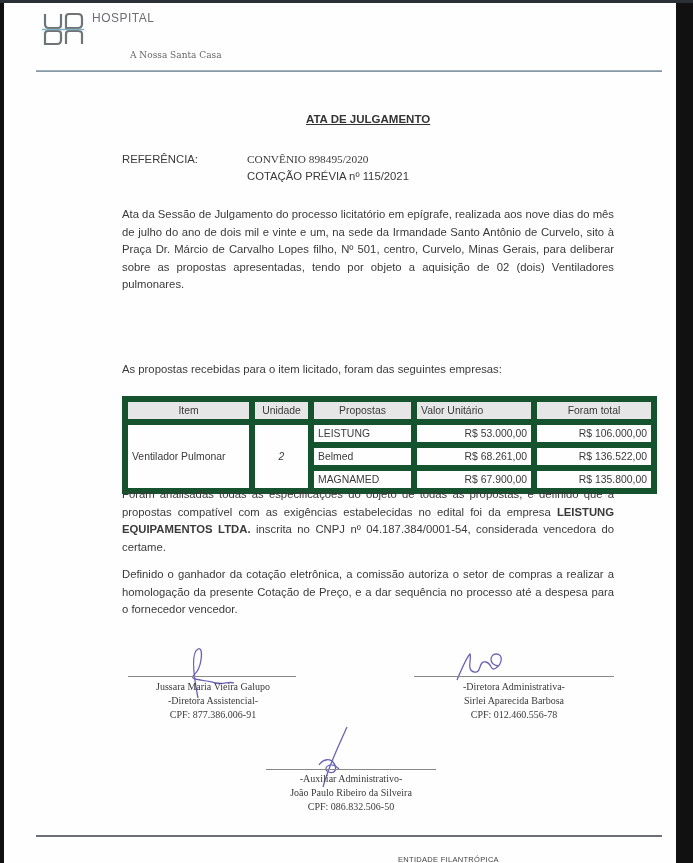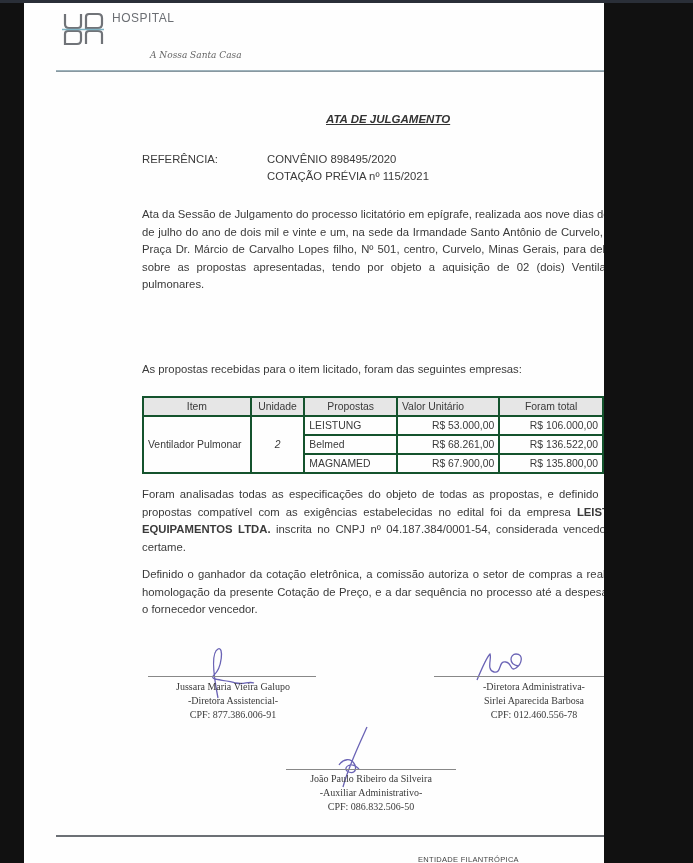--- a/index.html
+++ b/index.html
@@ -1,35 +1,35 @@
 <!DOCTYPE html>
 <html><head>
 <meta charset="utf-8">
 <style>
   html, body { margin:0; padding:0; }
   body { width:693px; height:863px; background:#111; position:relative; overflow:hidden;
          font-family:"Liberation Sans", sans-serif; }
   .topbar { position:absolute; left:0; top:0; width:693px; height:3px; background:#2a2f38; }
-  .page { position:absolute; left:24px; top:3px; width:580px; height:860px; background:#fefefe; overflow:hidden; }
+  .page { position:absolute; left:4px; top:3px; width:672px; height:860px; background:#fefefe; overflow:hidden; }
   .logo { position:absolute; left:38px; top:9px; width:42px; height:34px; }
   .logo-hospital { position:absolute; left:88px; top:8px; font-size:12px; color:#6b6e73; letter-spacing:0.5px; }
   .logo-name { position:absolute; left:86px; top:16px; font-size:26px; color:#6b6e73; letter-spacing:-0.3px; }
-  .logo-tag { position:absolute; left:126px; top:47px; font-family:"DejaVu Serif", serif; font-style:italic; font-size:9px; color:#666; }
+  .logo-tag { position:absolute; left:126px; top:47px; font-family:"DejaVu Serif", serif; font-size:9px; color:#666; }
   .hrule-top { position:absolute; left:32px; top:67px; width:626px; height:2px; background:linear-gradient(#a9c0c9,#7d8b92); }
   .hrule-bottom { position:absolute; left:32px; top:832px; width:626px; height:2px; background:#6c7075; }
   .text { position:absolute; color:#3a3a3a; font-size:11.3px; line-height:17.5px; }
-  .title { position:absolute; left:302px; top:110px; font-size:11.5px; font-weight:bold; font-style:italic; text-decoration:underline; color:#333; }
+  .title { position:absolute; left:302px; top:110px; font-size:11.5px; font-weight:bold; text-decoration:underline; color:#333; }
   .ref-label { left:118px; top:148px; }
-  .ref-v1 { left:243px; top:148px; }
+  .ref-v1 { left:243px; top:148px;font-family:Liberation Serif, serif; }
   .ref-v2 { left:243px; top:165px; }
   .para { left:118px; width:492px; text-align:justify; text-align-last:left; }
   .p1 { top:203px; }
   .small { left:118px; font-size:10.6px; }
   .table { position:absolute; left:118px; top:393px; border-collapse:collapse; font-size:10.4px; color:#3a3a3a; }
-  .table td, .table th { border:2px solid #14532d; padding:0 4px; height:17px; font-weight:normal; }
+  .table td, .table th { border:6px solid #14532d; padding:0 4px; height:17px; font-weight:normal; }
   .table th { background:#e6e6e6; text-align:center; }
   .c-item { width:113px; }
   .c-unid { width:45px; }
   .c-prop { width:89px; }
   .c-unit { width:106px; }
   .c-total { width:106px; }
   .right { text-align:right; }
   .center { text-align:center; }
   .p2 { top:483px; }
   .p3 { top:563px; }
@@ -119,20 +119,20 @@
     <div>-Diretora Administrativa-</div>
     <div>Sirlei Aparecida Barbosa</div>
     <div>CPF: 012.460.556-78</div>
   </div>
 
   <svg class="scribble" style="left:305px; top:722px;" width="50" height="70" viewBox="0 0 50 70">
     <path d="M38 2 C30 20 20 40 14 62 M10 40 C14 34 22 32 26 40 C28 46 24 50 18 46 C14 42 22 36 30 44" fill="none" stroke="#6a63b5" stroke-width="1.3"></path>
   </svg>
   <div class="sig-line" style="left:262px; top:766px; width:170px;"></div>
   <div class="sig" style="left:247px; top:769px; width:200px;">
+    <div>-Auxiliar Administrativo-</div>
     <div>João Paulo Ribeiro da Silveira</div>
-    <div>-Auxiliar Administrativo-</div>
     <div>CPF: 086.832.506-50</div>
   </div>
 
   <div class="hrule-bottom"></div>
   <div class="footer">ENTIDADE FILANTRÓPICA</div>
 </div>
 
 </body></html>

